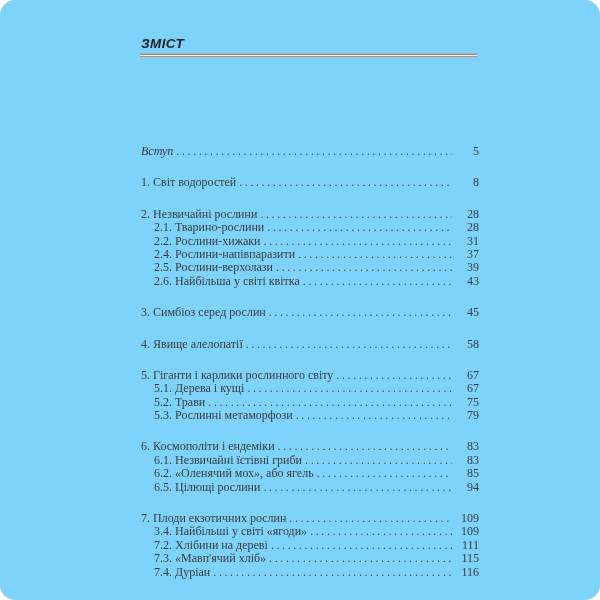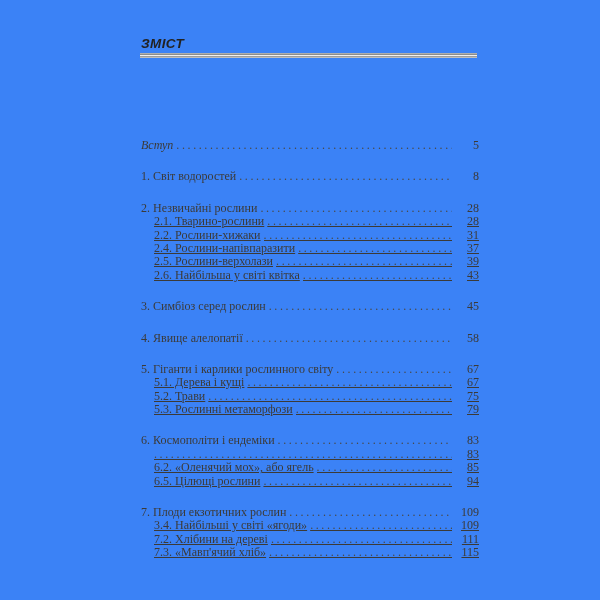--- a/index.html
+++ b/index.html
@@ -6,22 +6,23 @@
     margin: 0;
     padding: 0;
     width: 600px;
     height: 600px;
     overflow: hidden;
     background: #ffffff;
   }
   .page {
     position: absolute;
     inset: 0;
-    background: #3b82f6;
+    background: #7dd3fc;
     font-family: "Liberation Serif", serif;
+    border-radius: 15px;
   }
   .title {
     position: absolute;
     left: 141px;
     top: 36px;
     font-family: "Liberation Sans", sans-serif;
     font-weight: bold;
     font-style: italic;
     font-size: 13.5px;
     letter-spacing: 0.4px;
@@ -44,29 +45,29 @@
   }
   .toc {
     position: absolute;
     left: 141px;
     top: 137px;
     width: 338px;
     font-size: 12px;
     color: #3c3a37;
   }
   .group { margin-top: 18px; }
-  .group:first-child { margin-top: 2px; }
+  .group:first-child { margin-top: 8px; }
   .row {
     display: flex;
     align-items: baseline;
     height: 13.4px;
     line-height: 13.4px;
     white-space: nowrap;
   }
-  .row.indent { padding-left: 13px; text-decoration: underline; }
+  .row.indent { padding-left: 13px; }
   .row.italic .lbl { font-style: italic; }
   .lbl {
     flex: 0 0 auto;
     padding-right: 3px;
   }
   .leader {
     flex: 1 1 auto;
     overflow: hidden;
     height: 13.4px;
   }
@@ -171,20 +172,21 @@
     <span class="pg">79</span>
   </div>
       </div>
       <div class="group">
         <div class="row">
     <span class="lbl">6. Космополіти і ендеміки</span>
     <span class="leader"></span>
     <span class="pg">83</span>
   </div>
         <div class="row indent">
+    <span class="lbl">6.1. Незвичайні їстівні гриби</span>
     <span class="leader"></span>
     <span class="pg">83</span>
   </div>
         <div class="row indent">
     <span class="lbl">6.2. «Оленячий мох», або ягель</span>
     <span class="leader"></span>
     <span class="pg">85</span>
   </div>
         <div class="row indent">
     <span class="lbl">6.5. Цілющі рослини</span>
@@ -205,16 +207,21 @@
   </div>
         <div class="row indent">
     <span class="lbl">7.2. Хлібини на дереві</span>
     <span class="leader"></span>
     <span class="pg">111</span>
   </div>
         <div class="row indent">
     <span class="lbl">7.3. «Мавп'ячий хліб»</span>
     <span class="leader"></span>
     <span class="pg">115</span>
+  </div>
+        <div class="row indent">
+    <span class="lbl">7.4. Дуріан</span>
+    <span class="leader"></span>
+    <span class="pg">116</span>
   </div>
       </div>
     </div>
 </div>
 
 </body></html>

